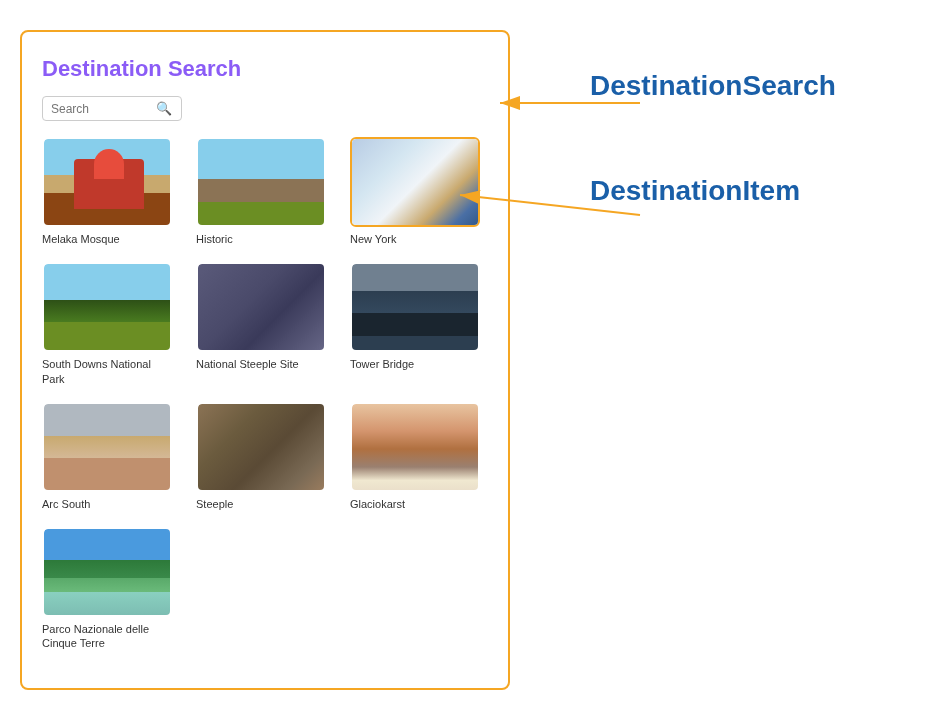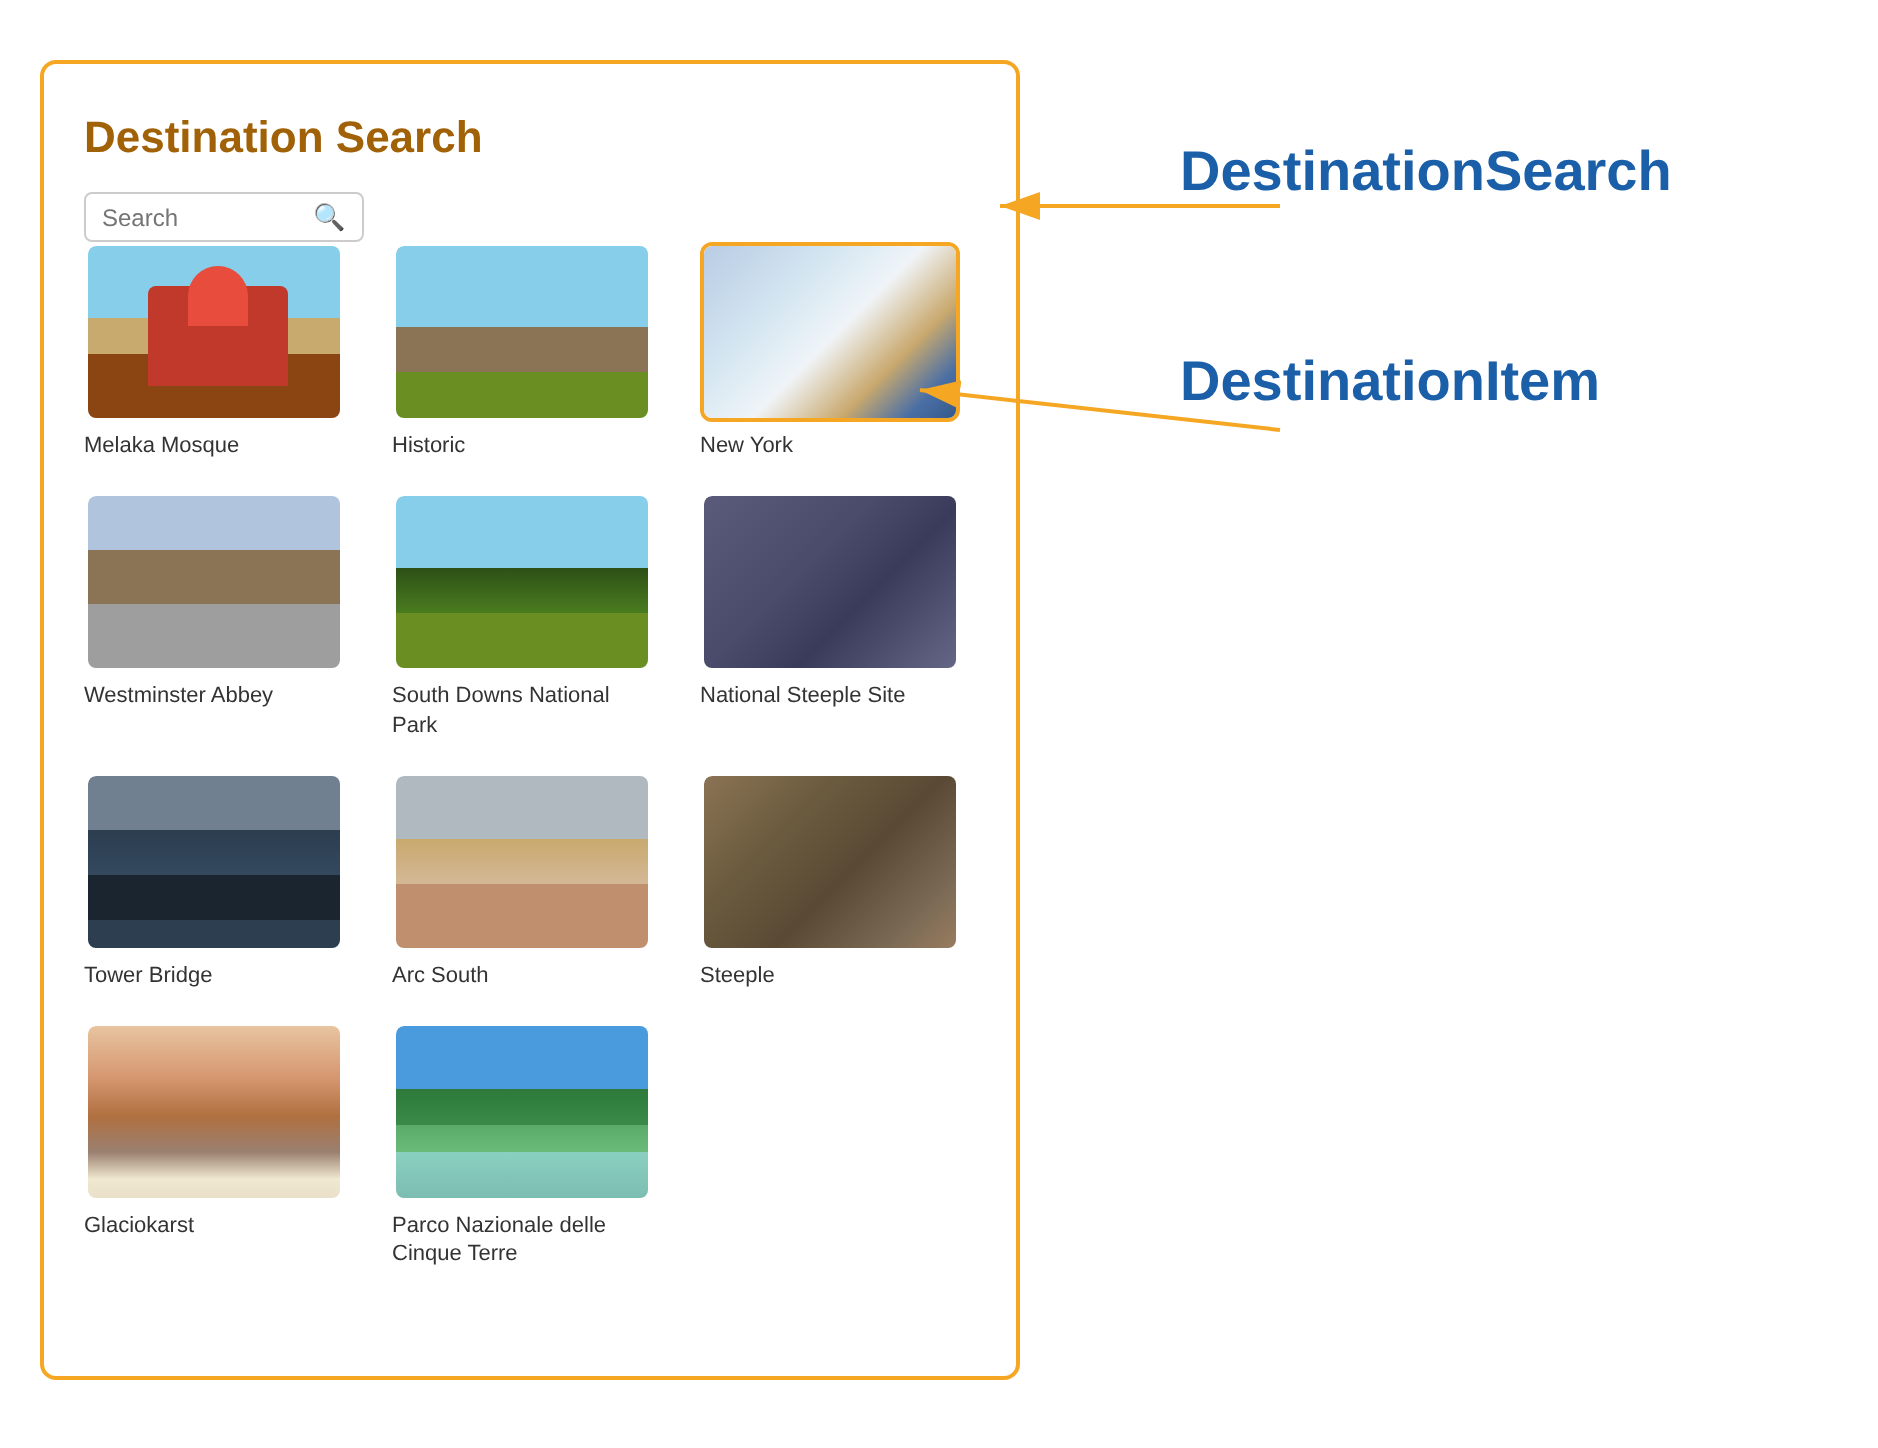--- a/index.html
+++ b/index.html
@@ -28,31 +28,32 @@
       padding: 24px 20px 20px 20px;
       width: 490px;
       min-height: 660px;
       background: #fff;
       flex-shrink: 0;
     }
 
     .panel-title {
       font-size: 22px;
       font-weight: 700;
-      color: #a16207;
+      color: #8b5cf6;
       margin-bottom: 14px;
     }
 
     .search-bar {
       display: flex;
       align-items: center;
       border: 1px solid #ccc;
       border-radius: 4px;
       padding: 4px 8px;
       width: 140px;
+      margin-bottom: 16px;
       background: #fff;
     }
 
     .search-bar input {
       border: none;
       outline: none;
       font-size: 12px;
       color: #999;
       width: 100%;
       background: transparent;
@@ -237,26 +238,20 @@
           <div class="destination-label">Historic</div>
         </div>
         <div class="destination-item selected">
           <div class="img-container">
             <div class="destination-img img-new-york"></div>
           </div>
           <div class="destination-label">New York</div>
         </div>
         <div class="destination-item">
           <div class="img-container">
-            <div class="destination-img img-westminster"></div>
-          </div>
-          <div class="destination-label">Westminster Abbey</div>
-        </div>
-        <div class="destination-item">
-          <div class="img-container">
             <div class="destination-img img-south-downs"></div>
           </div>
           <div class="destination-label">South Downs National Park</div>
         </div>
         <div class="destination-item">
           <div class="img-container">
             <div class="destination-img img-national-historic"></div>
           </div>
           <div class="destination-label">National Steeple Site</div>
         </div>

